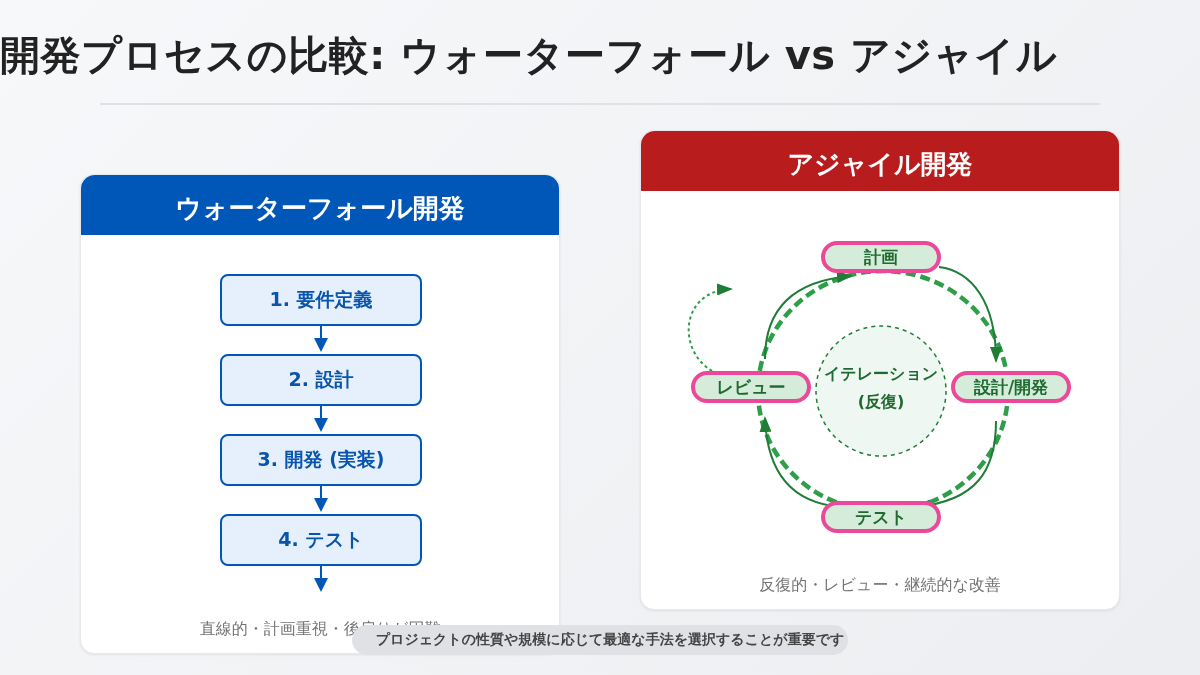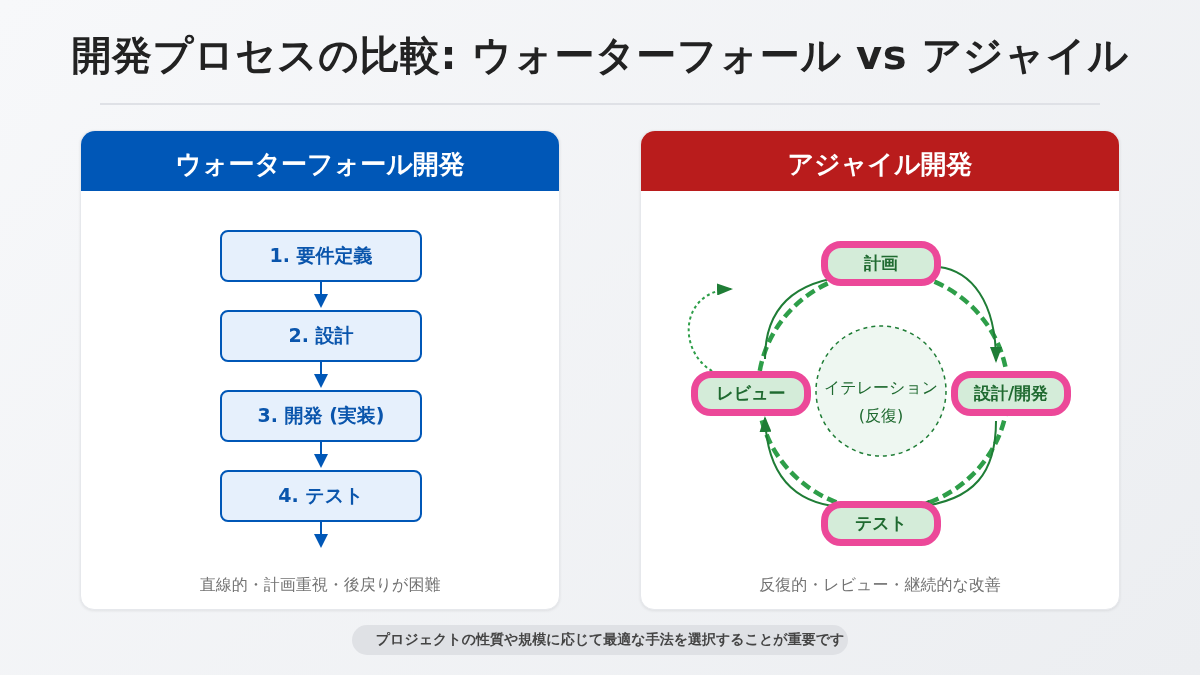--- a/index.html
+++ b/index.html
@@ -5,35 +5,35 @@
   * { box-sizing: border-box; margin: 0; padding: 0; }
   html, body { width: 1200px; height: 675px; overflow: hidden; }
   body {
     font-family: "DejaVu Sans", "Liberation Sans", sans-serif;
     background: linear-gradient(135deg, #f7f8fa 0%, #eceef1 100%);
     position: relative;
     color: #222;
   }
   .title {
     position: absolute; left: 0; top: 28px; width: 1200px;
-    text-align: center; font-size: 40px; font-weight: bold; color: #222;
+    text-align: left; font-size: 40px; font-weight: bold; color: #222;
     letter-spacing: 0.5px;
   }
   .title-rule {
     position: absolute; left: 100px; top: 103px; width: 1000px; height: 2px;
     background: #dfe1e6;
   }
   .card {
     position: absolute; top: 130px; width: 480px; height: 480px;
     background: #ffffff; border-radius: 14px;
     box-shadow: 0 1px 3px rgba(0,0,0,0.08);
     border: 1px solid #e6e8ec;
     overflow: visible;
   }
-  .card.wf { left: 80px; }
+  .card.wf { left: 80px; margin-top: 44px; }
   .card.ag { left: 640px; }
   .card-header {
     height: 60px; border-radius: 14px 14px 0 0;
     color: #fff; font-size: 26px; font-weight: bold;
     display: flex; align-items: center; justify-content: center;
     padding-top: 6px;
   }
   .card.wf .card-header { background: #0057b7; }
   .card.ag .card-header { background: #b91c1c; }
 
@@ -50,28 +50,28 @@
     position: absolute; left: 233px; width: 0; height: 0;
     border-left: 7px solid transparent; border-right: 7px solid transparent;
     border-top: 14px solid #0057b7;
   }
   .card-caption {
     position: absolute; left: 0; width: 100%; top: 444px;
     text-align: center; font-size: 16px; color: #737373;
   }
   .agile-svg { position: absolute; left: 0; top: 0; }
   .node {
-    position: absolute; height: 45px;
-    background: #d4ecd9; border: 7px solid #ec4899; border-radius: 20px;
+    position: absolute; height: 32px;
+    background: #d4ecd9; border: 4px solid #ec4899; border-radius: 20px;
     color: #1f6a30; font-size: 17px; font-weight: bold;
     display: flex; align-items: center; justify-content: center;
   }
   .center-label {
     position: absolute; text-align: center; color: #1f6a30;
-    font-weight: normal; font-size: 16px; line-height: 28px; margin-top: 14px;
+    font-weight: bold; font-size: 16px; line-height: 28px;
   }
   .footer-pill {
     position: absolute; left: 352px; top: 625px; width: 496px; height: 30px;
     background: #dfe1e5; border-radius: 15px;
   }
   .footer-text {
     position: absolute; left: 0; width: 1200px; top: 631px;
     text-align: center; font-size: 14px; font-weight: bold; color: #444; padding-left: 20px;
   }
 </style>

